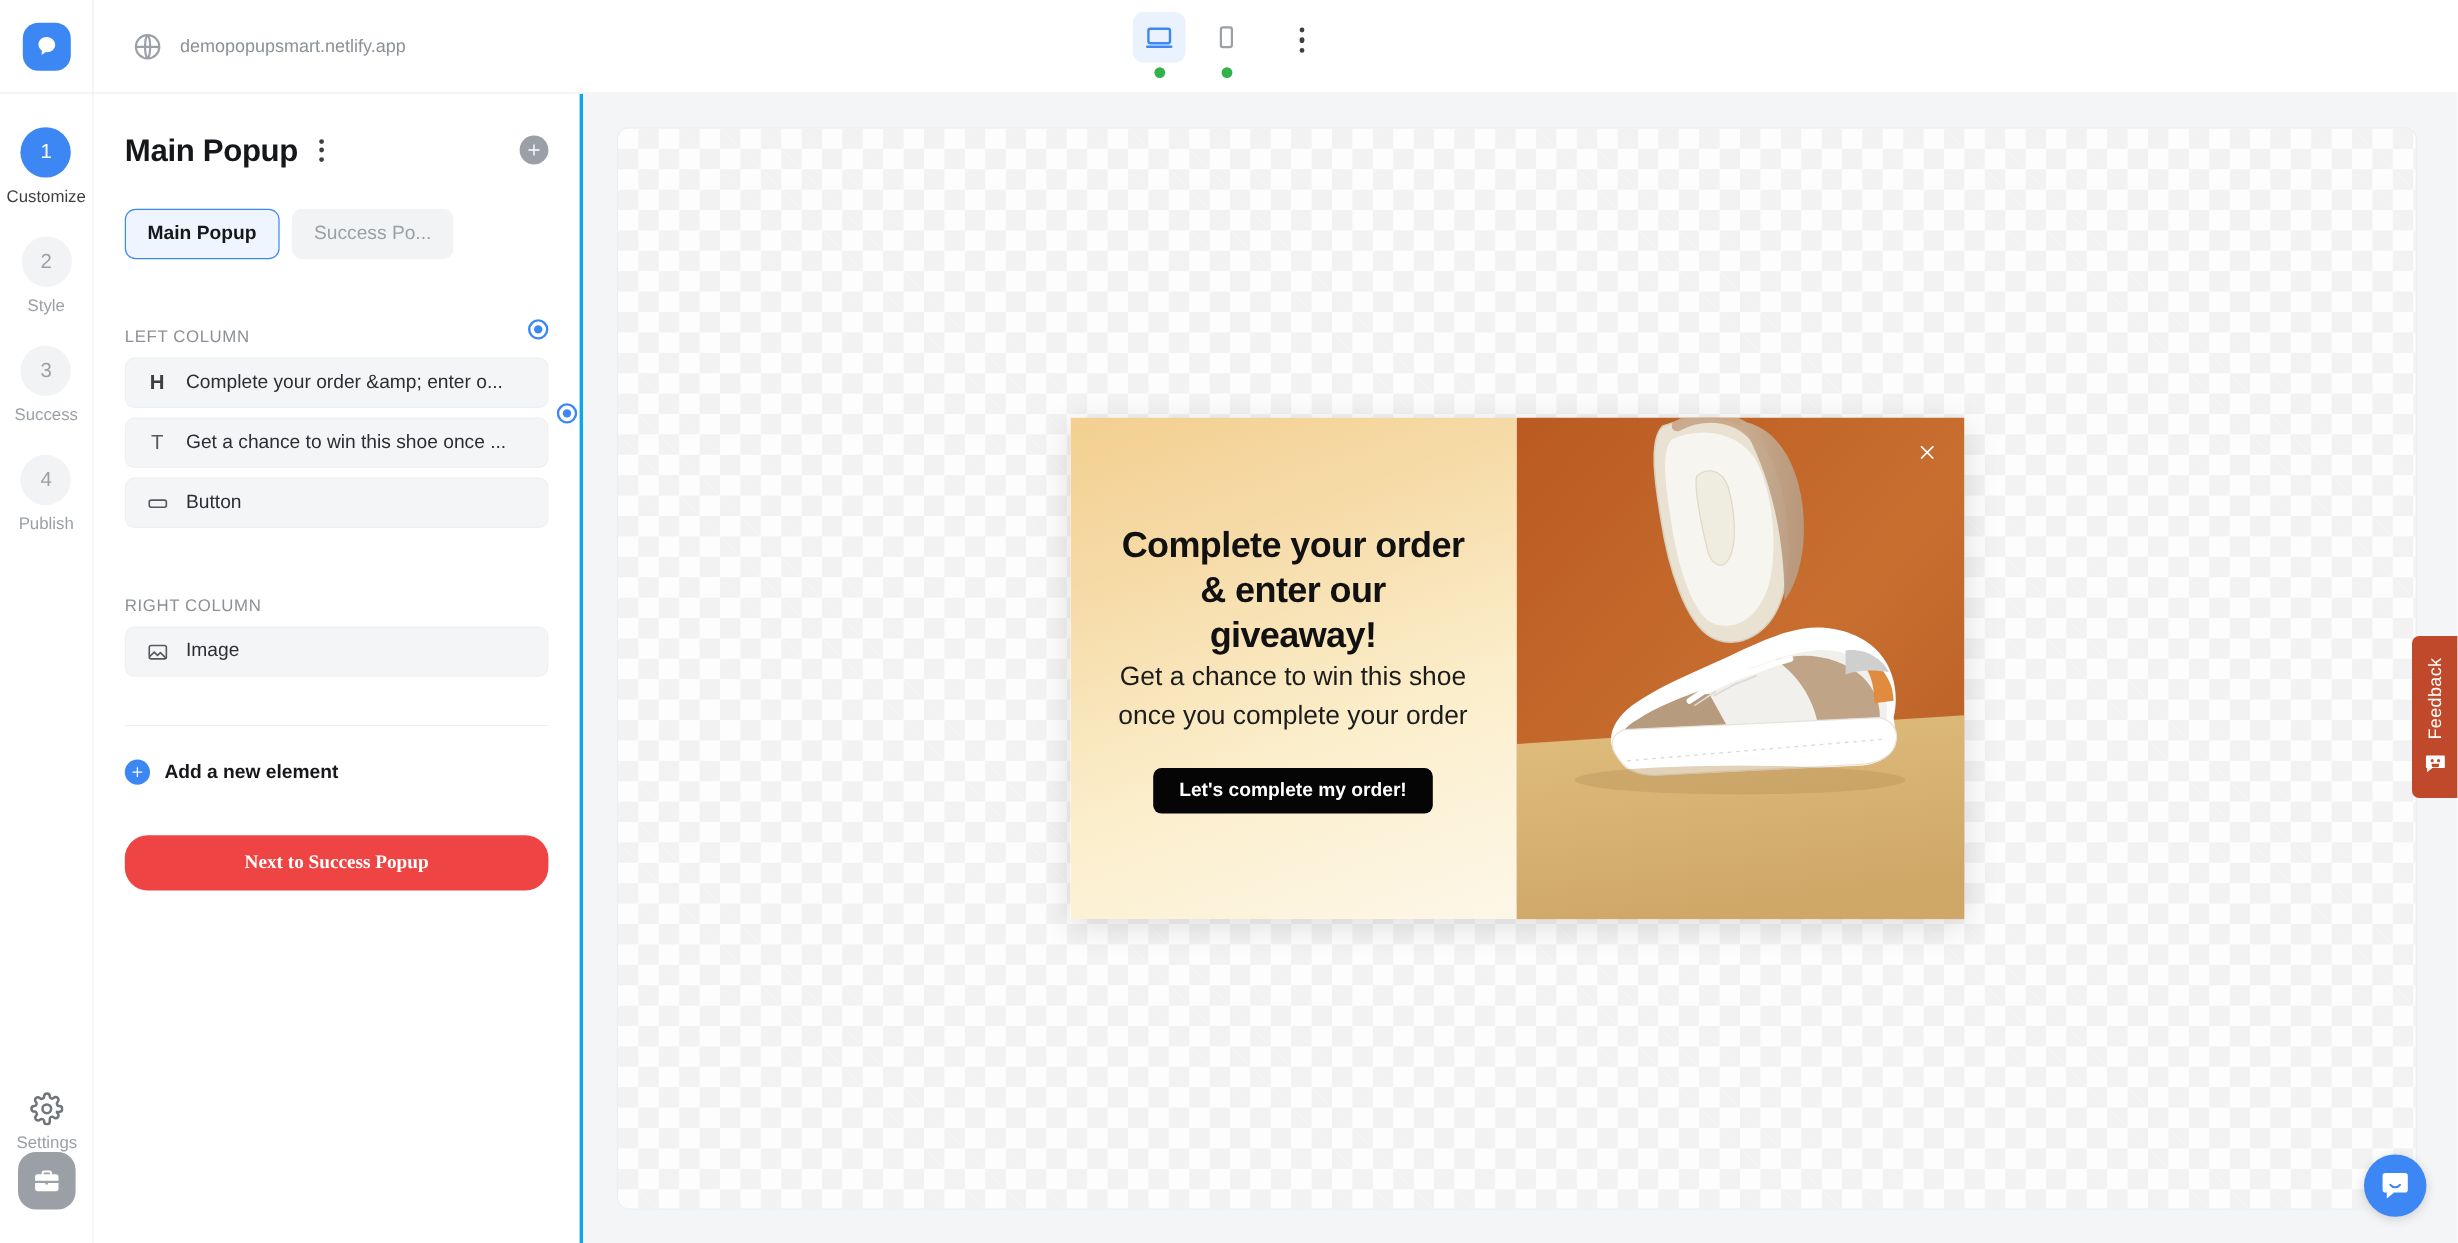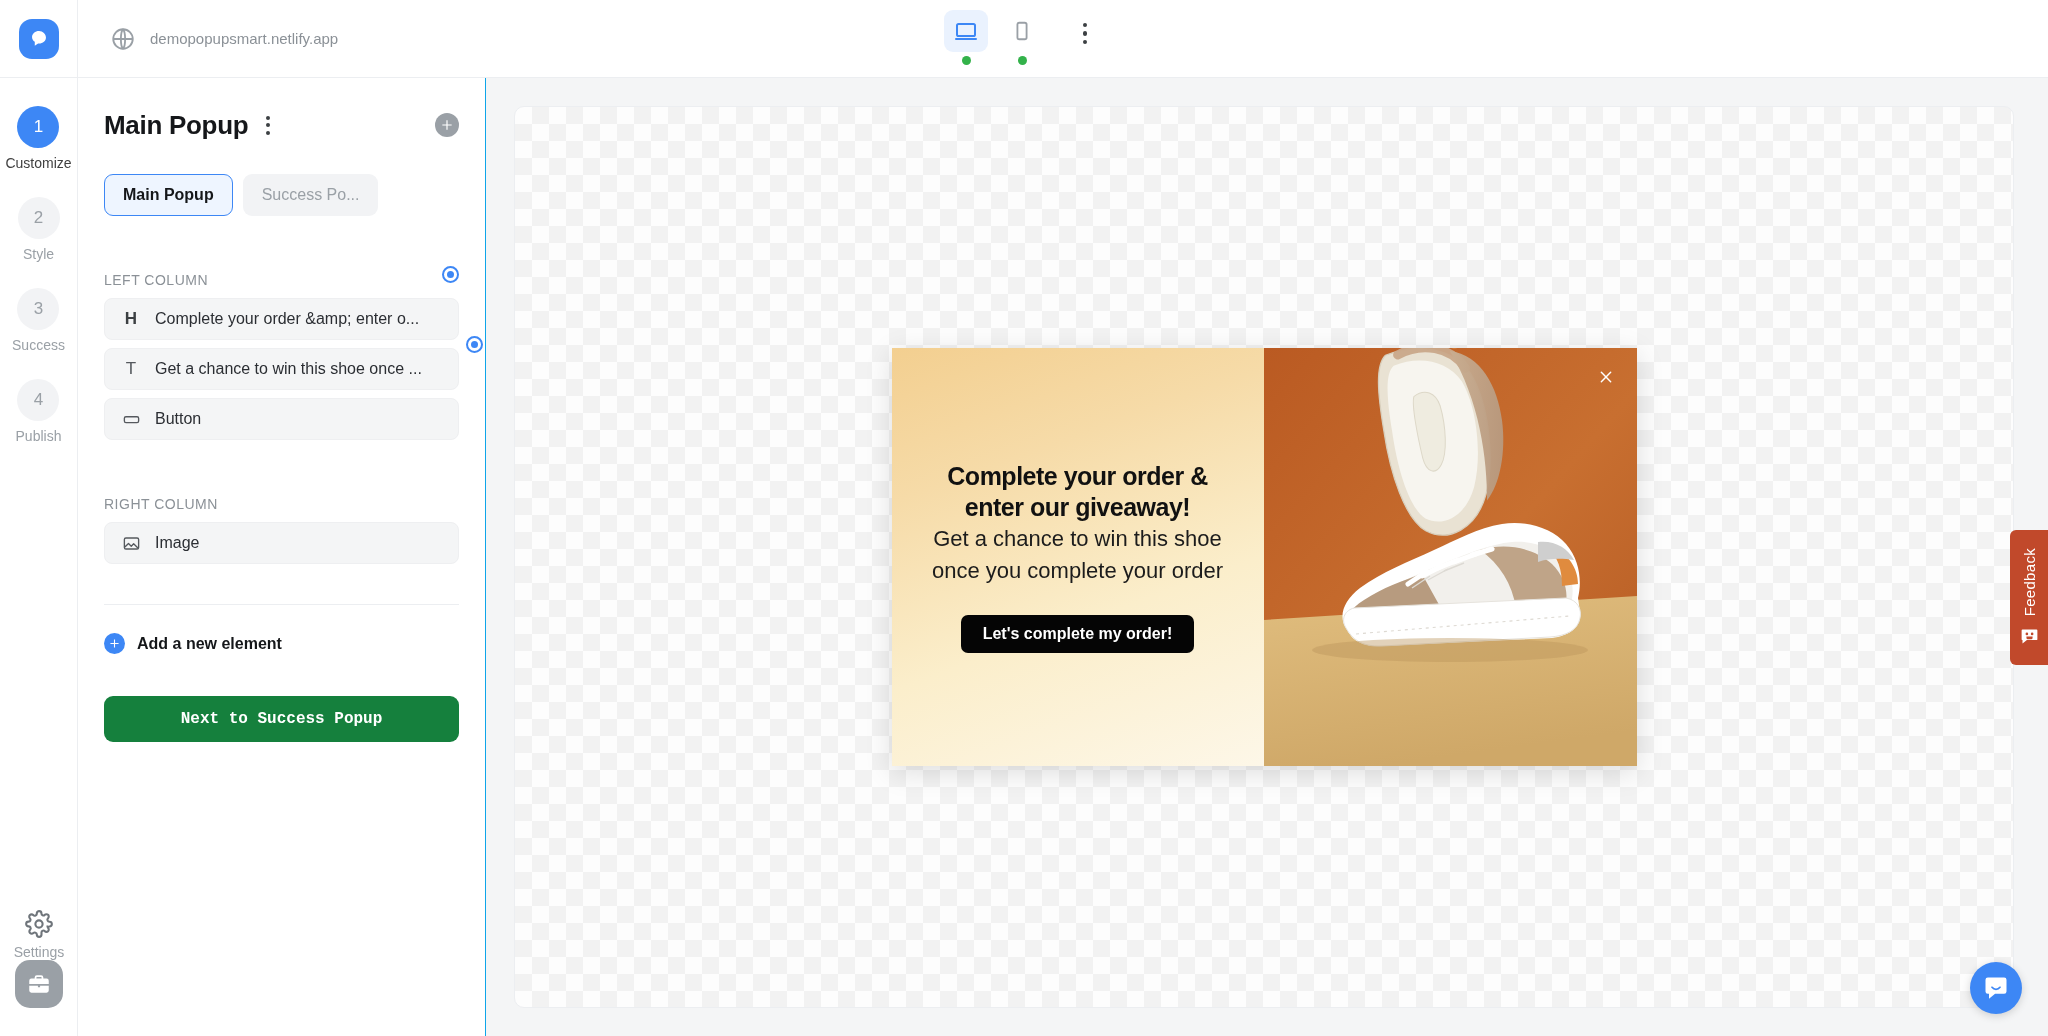--- a/index.html
+++ b/index.html
@@ -90,21 +90,21 @@
   .settings-item .step-label { margin-top: 6px; }
   .briefcase-btn {
     width: 48px; height: 48px; border-radius: 15px; background: #9aa0a6;
     display: flex; align-items: center; justify-content: center; cursor: pointer;
   }
   .briefcase-btn svg { width: 26px; height: 26px; color: #fff; display: block; }
 
   
   .panel {
     width: 408px; flex: 0 0 408px;
-    border-right: 1px solid #0ea5e9;
+    border-right: 3px solid #0ea5e9;
     background: #fff;
     padding: 26px 26px 0 26px;
     position: relative;
   }
   .panel-head { display: flex; align-items: center; height: 42px; }
   .panel-title { font-size: 26px; font-weight: 700; color: #15171a; letter-spacing: -0.3px; }
   .panel-kebab { margin-left: 14px; display: flex; flex-direction: column; gap: 3.5px; cursor: pointer; padding: 4px; }
   .panel-kebab i { width: 4px; height: 4px; border-radius: 50%; background: #3c4043; display: block; }
   .panel-add {
     margin-left: auto; width: 24px; height: 24px; border-radius: 50%;
@@ -164,22 +164,22 @@
   }
   .add-circle {
     width: 21px; height: 21px; border-radius: 50%; background: #3d87f5;
     display: flex; align-items: center; justify-content: center; color: #fff;
   }
   .add-circle svg { width: 13px; height: 13px; display: block; }
   .add-text { font-size: 16px; font-weight: 700; color: #15171a; }
 
   .next-btn {
     margin-top: 42px; height: 46px; width: 100%;
-    background: #15803d; color: #fff; border: none; border-radius: 9px;
-    font-family: Liberation Mono, monospace;
+    background: #ef4444; color: #fff; border: none; border-radius: 19px;
+    font-family: Liberation Serif, serif;
     font-size: 16px; font-weight: 700; cursor: pointer;
   }
 
   
   .canvas { flex: 1; background: #f4f5f6; position: relative; padding: 28px 34px 28px 28px; min-width: 0; }
   .canvas-card {
     width: 100%; height: 100%; border-radius: 10px;
     background-color: #fdfdfd;
     background-image:
       linear-gradient(45deg, #f2f2f2 25%, transparent 25%, transparent 75%, #f2f2f2 75%),
@@ -198,21 +198,21 @@
     box-shadow: 0 6px 26px rgba(0,0,0,0.13);
     position: relative;
   }
   .popup-left {
     width: 372px; flex: 0 0 372px;
     background: linear-gradient(160deg, #f3cf90 0%, #f6dba8 28%, #fbeecb 62%, #fdf7e8 100%);
     display: flex; flex-direction: column; align-items: center; justify-content: center;
     padding: 30px 32px;
   }
   .popup-h {
-    font-size: 25px; font-weight: 800; color: #111; text-align: center;
+    font-size: 30px; font-weight: 800; color: #111; text-align: center;
     line-height: 1.24; letter-spacing: -0.5px; max-width: 300px;
   }
   .popup-p {
     font-size: 22px; color: #1c1c1c; text-align: center;
     line-height: 1.45; max-width: 300px;
   }
   .popup-cta {
     margin-top: 28px; background: #050505; color: #fff; border: none;
     border-radius: 7px; height: 38px; padding: 0 22px; cursor: pointer;
     font-family: "Liberation Sans", sans-serif; font-size: 16px; font-weight: 600;

